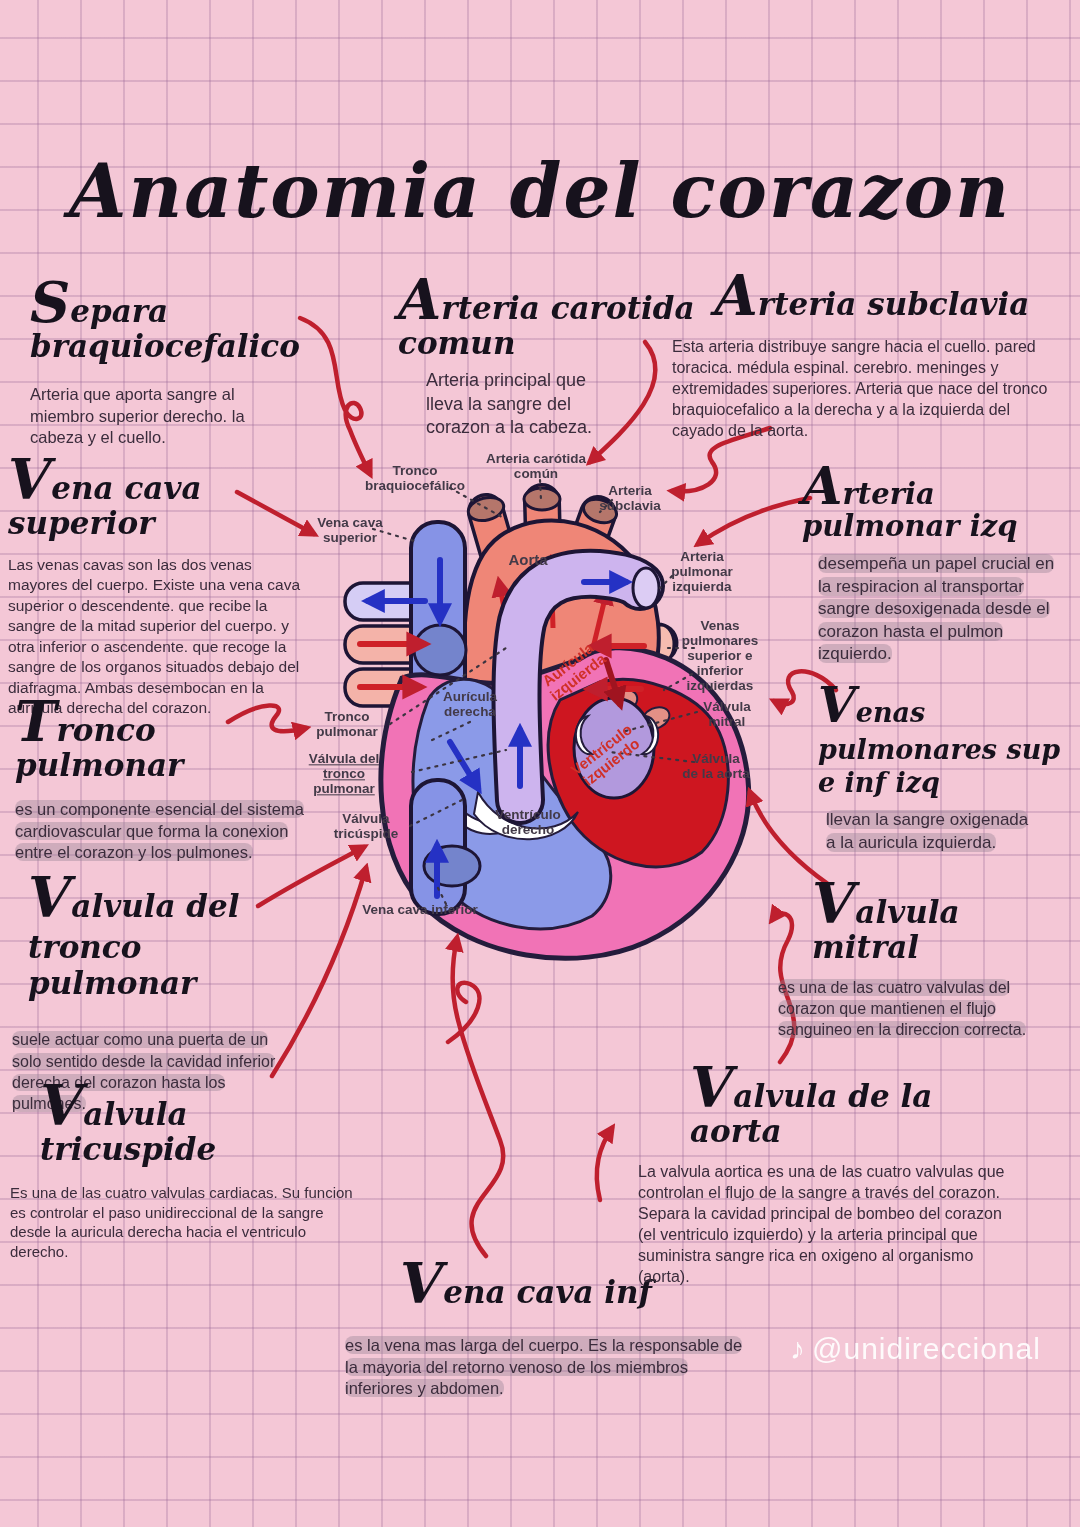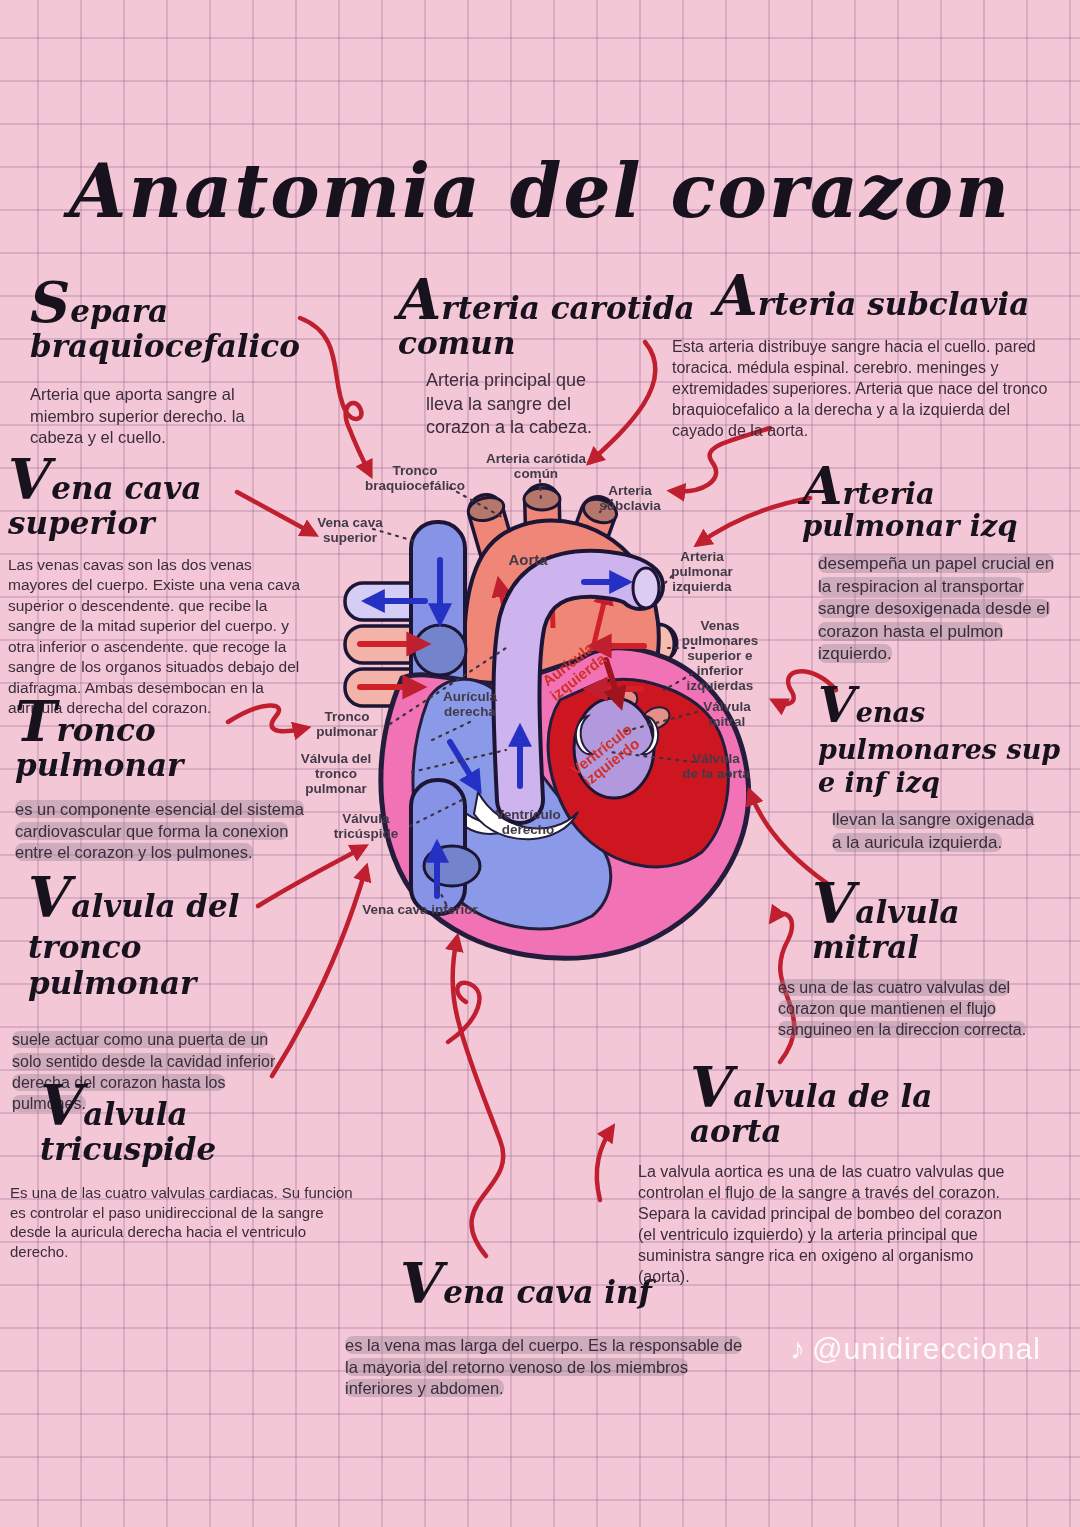--- a/index.html
+++ b/index.html
@@ -216,21 +216,21 @@
 
   <div class="abs" style="left:812px;top:876px;width:260px;">
     <div class="script" style="font-size:31px;">Valvula mitral</div>
     <div style="margin-top:14px;width:256px;margin-left:-34px;">
       <span class="body-text hl" style="font-size:16px;">es una de las cuatro valvulas del corazon que mantienen el flujo sanguineo en la direccion correcta.</span>
     </div>
   </div>
 
   <div class="abs" style="left:818px;top:676px;width:250px;">
     <div class="script" style="font-size:27px;line-height:1.2;">Venas pulmonares sup e inf izq</div>
-    <div style="margin-top:10px;width:216px;margin-left:14px;">
+    <div style="margin-top:10px;width:216px;margin-left:8px;">
       <span class="body-text hl" style="font-size:17px;">llevan la sangre oxigenada a la auricula izquierda.</span>
     </div>
   </div>
 
   <div class="abs" style="left:802px;top:460px;width:276px;">
     <div class="script" style="font-size:29px;">Arteria pulmonar izq</div>
     <div style="margin-top:12px;width:238px;margin-left:16px;">
       <span class="body-text hl" style="font-size:17px;">desempeña un papel crucial en la respiracion al transportar sangre desoxigenada desde el corazon hasta el pulmon izquierdo.</span>
     </div>
   </div>
@@ -253,21 +253,21 @@
 inferior
 izquierdas</div>
   <div class="dlabel" style="left:727px;top:714px;">Válvula
 mitral</div>
   <div class="dlabel" style="left:716px;top:766px;">Válvula
 de la aorta</div>
   <div class="dlabel" style="left:470px;top:704px;">Aurícula
 derecha</div>
   <div class="dlabel" style="left:347px;top:724px;">Tronco
 pulmonar</div>
-  <div class="dlabel" style="left:336px;top:774px;">Válvula del
+  <div class="dlabel" style="left:344px;top:774px;text-decoration:underline;">Válvula del
 tronco
 pulmonar</div>
   <div class="dlabel" style="left:366px;top:826px;">Válvula
 tricúspide</div>
   <div class="dlabel" style="left:528px;top:822px;">Ventrículo
 derecho</div>
   <div class="dlabel" style="left:420px;top:910px;">Vena cava inferior</div>
   <div class="dlabel-red" style="left:540px;top:655px;transform:rotate(-38deg);">Aurícula
 izquierda</div>
   <div class="dlabel-red" style="left:570px;top:740px;transform:rotate(-38deg);">Ventrículo

